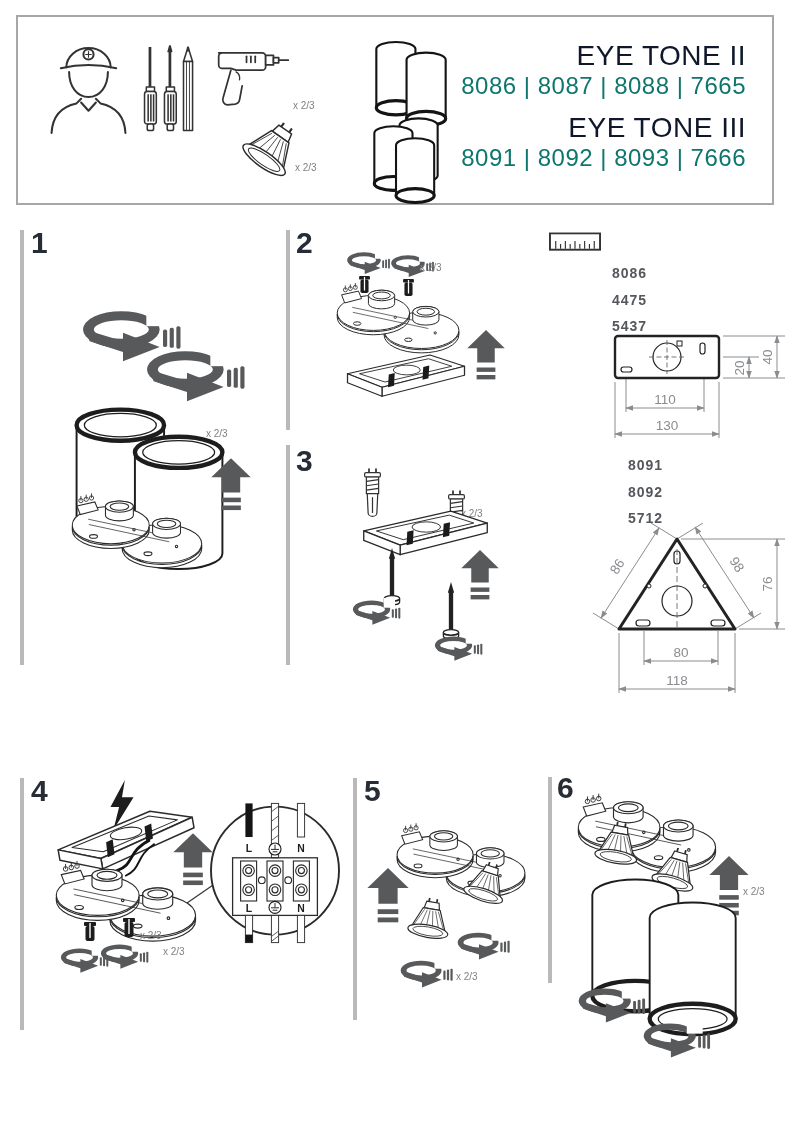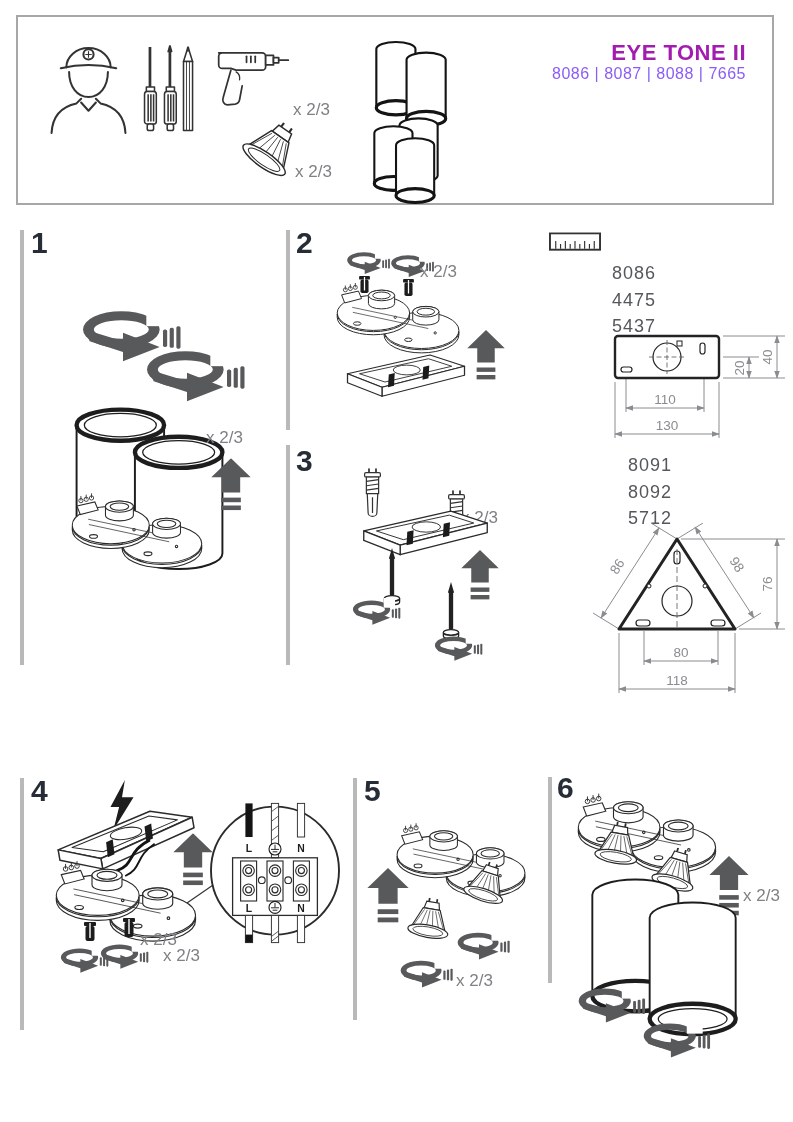--- a/index.html
+++ b/index.html
@@ -2,27 +2,27 @@
 <html><head>
 <meta charset="utf-8">
 <style>
   html,body{margin:0;padding:0;background:#ffffff;}
   .page{position:relative;width:793px;height:1122px;background:#ffffff;overflow:hidden;
         font-family:"Liberation Sans",sans-serif;}
   .abs{position:absolute;}
   .header-box{position:absolute;left:16px;top:15px;width:754px;height:186px;
               border:2px solid #a7a7a7;background:#ffffff;}
   .header-titles{position:absolute;right:26px;top:24px;text-align:right;}
-  .ptitle{font-size:22px;font-weight:700;color:#a21caf;letter-spacing:.5px;line-height:1.1;}
-  .pmodels{font-size:16px;font-weight:400;color:#8b5cf6;letter-spacing:.5px;line-height:1.15;}
+  .ptitle{font-size:28px;font-weight:400;color:#0f172a;letter-spacing:.5px;line-height:1.1;}
+  .pmodels{font-size:24px;font-weight:400;color:#0f766e;letter-spacing:.5px;line-height:1.15;}
   .prod-group{margin-bottom:14px;}
   .divider{position:absolute;width:4px;background:#b9b9b9;}
   .stepnum{position:absolute;font-size:30px;font-weight:700;color:#262d36;line-height:1;}
-  .qty{position:absolute;font-size:17px;color:#7f8184;white-space:nowrap;}
-  .models-col{position:absolute;font-size:18px;color:#54575b;letter-spacing:1px;line-height:26.5px;}
+  .qty{position:absolute;font-size:10px;color:#7f8184;white-space:nowrap;}
+  .models-col{position:absolute;font-size:14px;color:#54575b;letter-spacing:1px;line-height:26.5px;font-weight:bold;}
   svg{display:block;}
 </style>
 </head>
 <body>
 
 <div class="page">
 
   <svg style="position:absolute;width:0;height:0" aria-hidden="true">
     <defs>
       <symbol id="sym-twist" viewBox="0 0 126 74">
@@ -255,20 +255,24 @@
         <use href="#sym-prod2"></use>
       </svg>
     <svg class="abs" style="left:352px;top:97px;width:85px;height:92px" viewBox="0 0 98 106">
         <use href="#sym-prod3"></use>
       </svg>
     <div class="header-titles">
       <div class="prod-group">
         <div class="ptitle">EYE TONE II</div>
         <div class="pmodels">8086 | 8087 | 8088 | 7665</div>
       </div>
+      <div class="prod-group">
+        <div class="ptitle">EYE TONE III</div>
+        <div class="pmodels">8091 | 8092 | 8093 | 7666</div>
+      </div>
     </div>
   </div>
 
   <div class="divider" style="left:20px;top:230px;height:435px"></div>
   <div class="stepnum" style="left:31px;top:228px">1</div>
   <svg class="abs" style="left:78px;top:306px;width:105px;height:62px" viewBox="0 0 126 74">
       <use href="#sym-twist"></use>
     </svg>
   <svg class="abs" style="left:142px;top:346px;width:105px;height:62px" viewBox="0 0 126 74">
       <use href="#sym-twist"></use>

